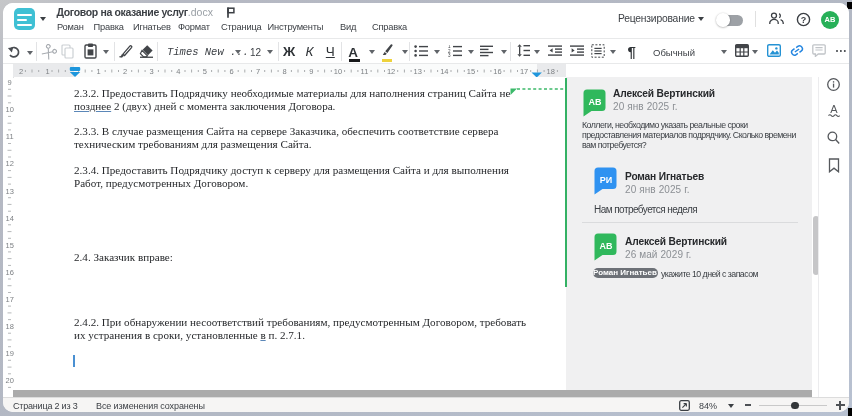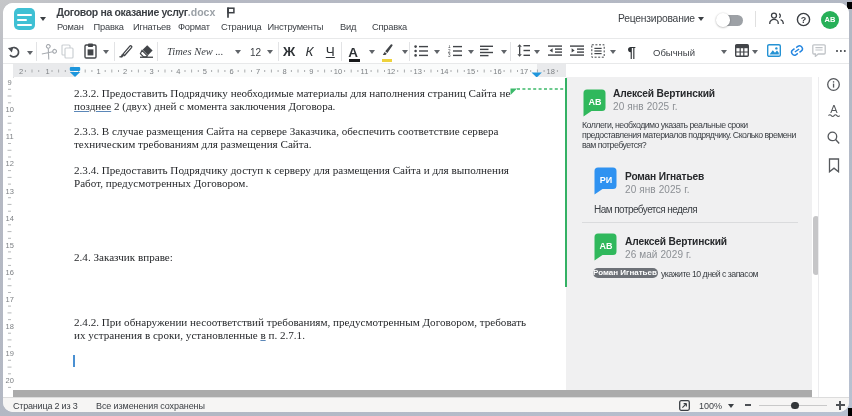--- a/index.html
+++ b/index.html
@@ -24,21 +24,21 @@
     <div class="pg">
 
 <div class="abs" id="header" style="left:3px;top:3px;width:846px;height:35px;background:#fff"></div>
 
 <div class="abs" style="left:14px;top:8px;width:21px;height:22px;border-radius:5px;background:#3fc0d4"></div>
 <div class="abs" style="left:17px;top:13.8px;width:15px;height:1.8px;background:#fff;border-radius:1px"></div>
 <div class="abs" style="left:17px;top:18.8px;width:9.5px;height:1.8px;background:#fff;border-radius:1px"></div>
 <div class="abs" style="left:17px;top:23.8px;width:15px;height:1.8px;background:#fff;border-radius:1px"></div>
 <div class="caret" style="left:40px;top:17px;border-top-color:#3b3f44"></div>
 
-<div class="abs" style="left:56.5px;top:6px;font-size:10.5px;font-weight:700;letter-spacing:-0.35px;color:#3b3f44">Договор на оказание услуг<span style="font-weight:700;color:#9aa0a6;letter-spacing:0">.docx</span></div>
+<div class="abs" style="left:56.5px;top:6px;font-size:10.5px;font-weight:700;letter-spacing:-0.35px;color:#3b3f44">Договор на оказание услуг<span style="font-weight:400;color:#9aa0a6;letter-spacing:0">.docx</span></div>
 <svg class="ic" style="left:226px;top:7px" width="10" height="11" viewBox="0 0 10 11">
         <rect x="2" y="1.2" width="5.9" height="4.5" fill="none" stroke="#3b3f44" stroke-width="1.5"></rect>
         <path d="M2 0.5 V10.8" stroke="#3b3f44" stroke-width="1.7"></path>
       </svg>
 
 <div class="abs mtxt" style="left:57px;top:22px">Роман</div>
 <div class="abs mtxt" style="left:93.5px;top:22px">Правка</div>
 <div class="abs mtxt" style="left:133px;top:22px">Игнатьев</div>
 <div class="abs mtxt" style="left:178px;top:22px">Формат</div>
 <div class="abs mtxt" style="left:221px;top:22px">Страница</div>
@@ -106,21 +106,21 @@
 
 <svg class="ic" style="left:139px;top:44px" width="15" height="14" viewBox="0 0 15 14">
         <g>
           <path d="M8.2 1.2 L13.6 6.6 L9 11.2 L3.6 5.8z" fill="#424549"></path>
           <path d="M3 6.4 L8.4 11.8 l-1 1 H4.6 L1.4 9.6z" fill="none" stroke="#424549" stroke-width="1.2"></path>
           <rect x="1" y="12.6" width="13" height="1.3" fill="#424549"></rect>
         </g>
       </svg>
 <div class="vdiv" style="left:157px"></div>
 
-<div class="abs" style="left:167px;top:46px;font-family:Liberation Serif, serif;font-style:italic;font-size:10.5px;color:#3b3f44">Times New ...</div>
+<div class="abs" style="left:167px;top:46px;font-family:Liberation Mono, monospace;font-style:italic;font-size:10.5px;color:#3b3f44">Times New ...</div>
 <div class="caret" style="left:235px;top:50px"></div>
 
 <div class="abs" style="left:250px;top:46.5px;font-size:10px;color:#3b3f44">12</div>
 <div class="caret" style="left:267px;top:50px"></div>
 <div class="vdiv" style="left:278px"></div>
 
 <div class="abs" style="left:283px;top:44.3px;font-size:13.5px;font-weight:700;color:#2f3337">Ж</div>
 <div class="abs" style="left:305.5px;top:44.3px;font-size:13.5px;font-style:italic;font-weight:500;color:#2f3337">К</div>
 <div class="abs" style="left:325.8px;top:44.3px;font-size:13.5px;text-decoration:underline;color:#2f3337">Ч</div>
 <div class="vdiv" style="left:341px"></div>
@@ -459,21 +459,21 @@
 
 <div class="abs" style="left:13px;top:390px;width:799px;height:7px;background:#ababab"></div>
 
 <div class="abs" id="statusbar" style="left:3px;top:397px;width:846px;height:15px;background:#f6f5f4;border-top:1px solid #dcdcdc"></div>
 <div class="abs" style="left:13px;top:401px;font-size:9px;letter-spacing:-0.2px;color:#3b3f44">Страница 2 из 3</div>
 <div class="abs" style="left:96px;top:401px;font-size:9px;letter-spacing:-0.1px;color:#3b3f44">Все изменения сохранены</div>
 <svg class="ic" style="left:679px;top:400px" width="11" height="11" viewBox="0 0 11 11">
         <rect x="0.7" y="0.7" width="9.6" height="9.6" rx="1.5" fill="none" stroke="#3b3f44" stroke-width="1.3"></rect>
         <path d="M3.4 7.6 L7.4 3.6 M7.4 3.6 H4.6 M7.4 3.6 V6.4" stroke="#3b3f44" stroke-width="1.1" fill="none"></path>
       </svg>
-<div class="abs" style="left:699px;top:401px;font-size:9px;color:#3b3f44">100%</div>
+<div class="abs" style="left:699px;top:401px;font-size:9px;color:#3b3f44">84%</div>
 <div class="caret" style="left:728px;top:403.5px;border-top-color:#3b3f44"></div>
 <div class="abs" style="left:744.5px;top:404.3px;width:6.8px;height:1.9px;background:#4e5155"></div>
 <div class="abs" style="left:759px;top:404.6px;width:68px;height:1.4px;background:#c9c9c9"></div>
 <div class="abs" style="left:791px;top:401.5px;width:7.5px;height:7.5px;border-radius:50%;background:#333639"></div>
 <div class="abs" style="left:836px;top:404.3px;width:8.7px;height:1.9px;background:#4e5155"></div>
       <div class="abs" style="left:839.4px;top:400.9px;width:1.9px;height:8.7px;background:#4e5155"></div>
 
 </div>
   </div>
 

